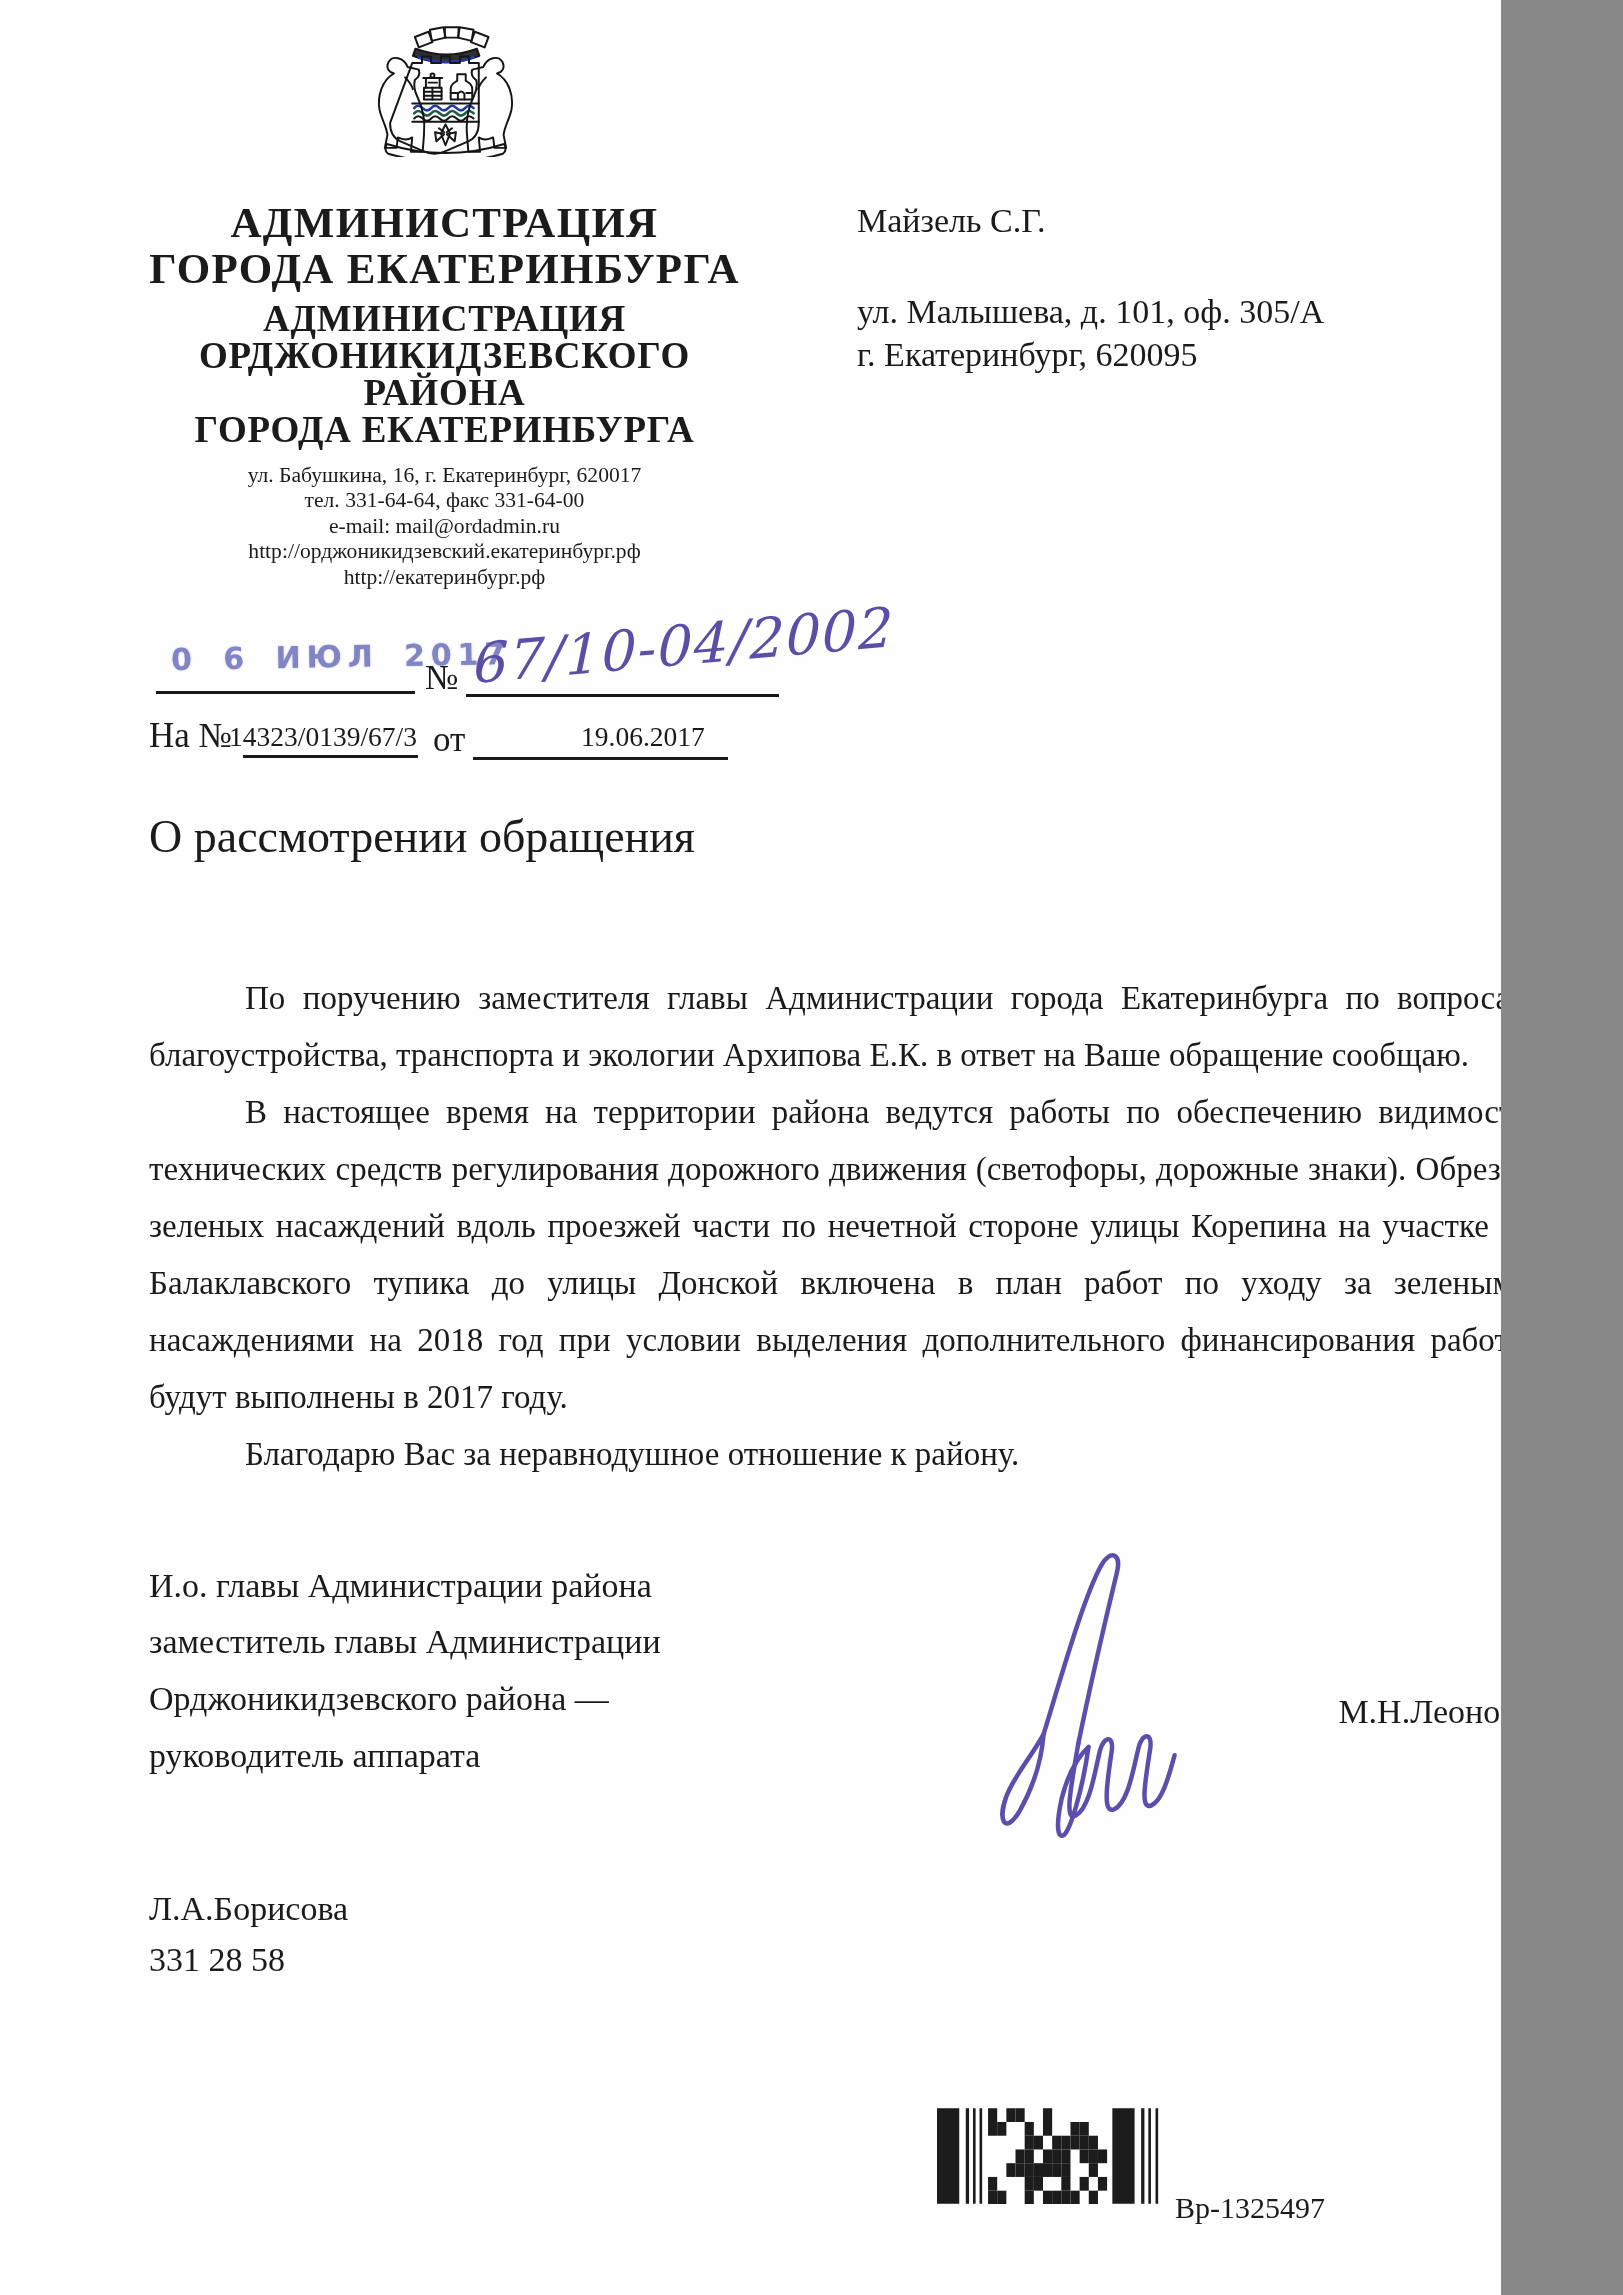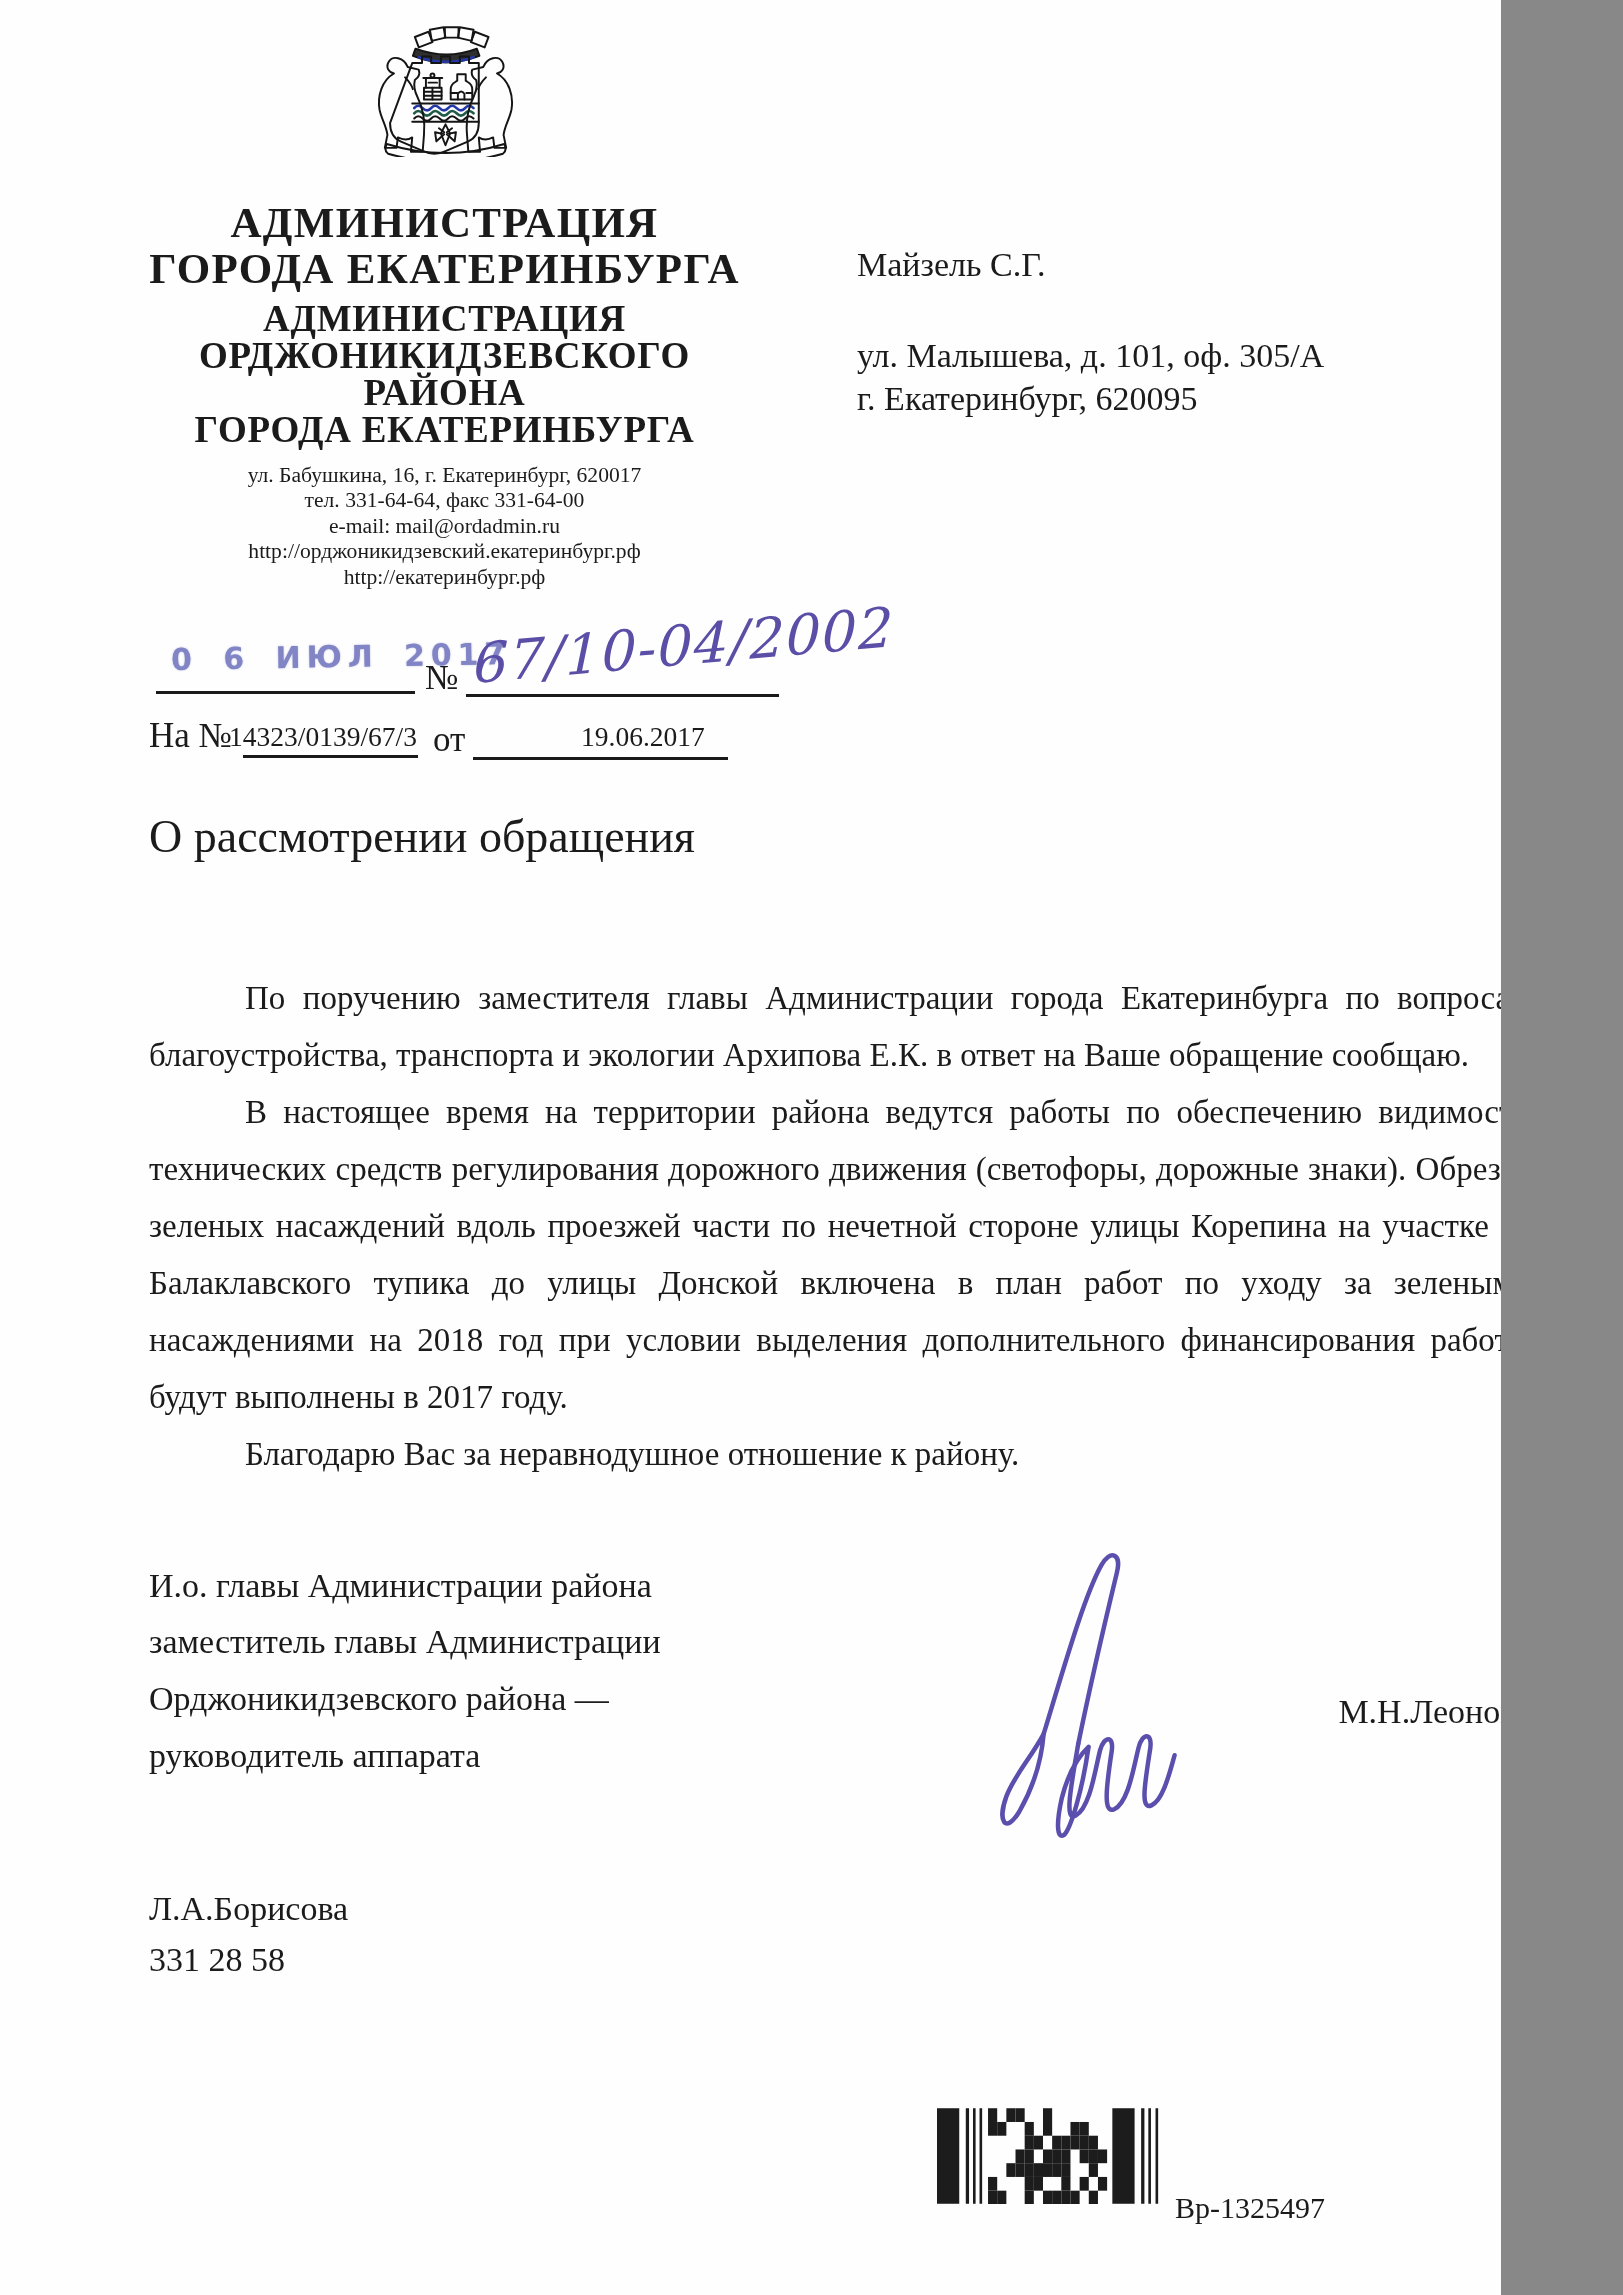--- a/index.html
+++ b/index.html
@@ -8,21 +8,21 @@
     background:#fefefe; overflow:hidden;
     font-family:"Liberation Serif", serif; color:#1b1b1b;
   }
   .abs{position:absolute;}
   
   .org-col{left:124px; width:641px; text-align:center;}
   .org-large{font-size:43px; font-weight:bold; letter-spacing:1.3px; white-space:nowrap;}
   .org-small{font-size:37px; font-weight:bold; letter-spacing:0.7px; white-space:nowrap;}
   .addr-line{font-size:21.6px; line-height:25.5px; white-space:nowrap;}
   
-  .recipient{font-size:34px; white-space:nowrap;margin-top:44px;}
+  .recipient{font-size:34px; white-space:nowrap;}
   
   .stamp{
     font-family:"DejaVu Sans", sans-serif; font-weight:bold; font-size:30px;
     letter-spacing:5.9px; word-spacing:9.2px; color:#7478bf; opacity:.9;
     transform:rotate(-1deg); white-space:nowrap; text-shadow:0 0 2px rgba(116,120,191,.55);
   }
   .ref-label{font-size:35px; white-space:nowrap;}
   .ref-small{font-size:27.5px; white-space:nowrap;}
   .hand{
     font-family:"DejaVu Serif", serif; font-style:italic; font-size:55px;

